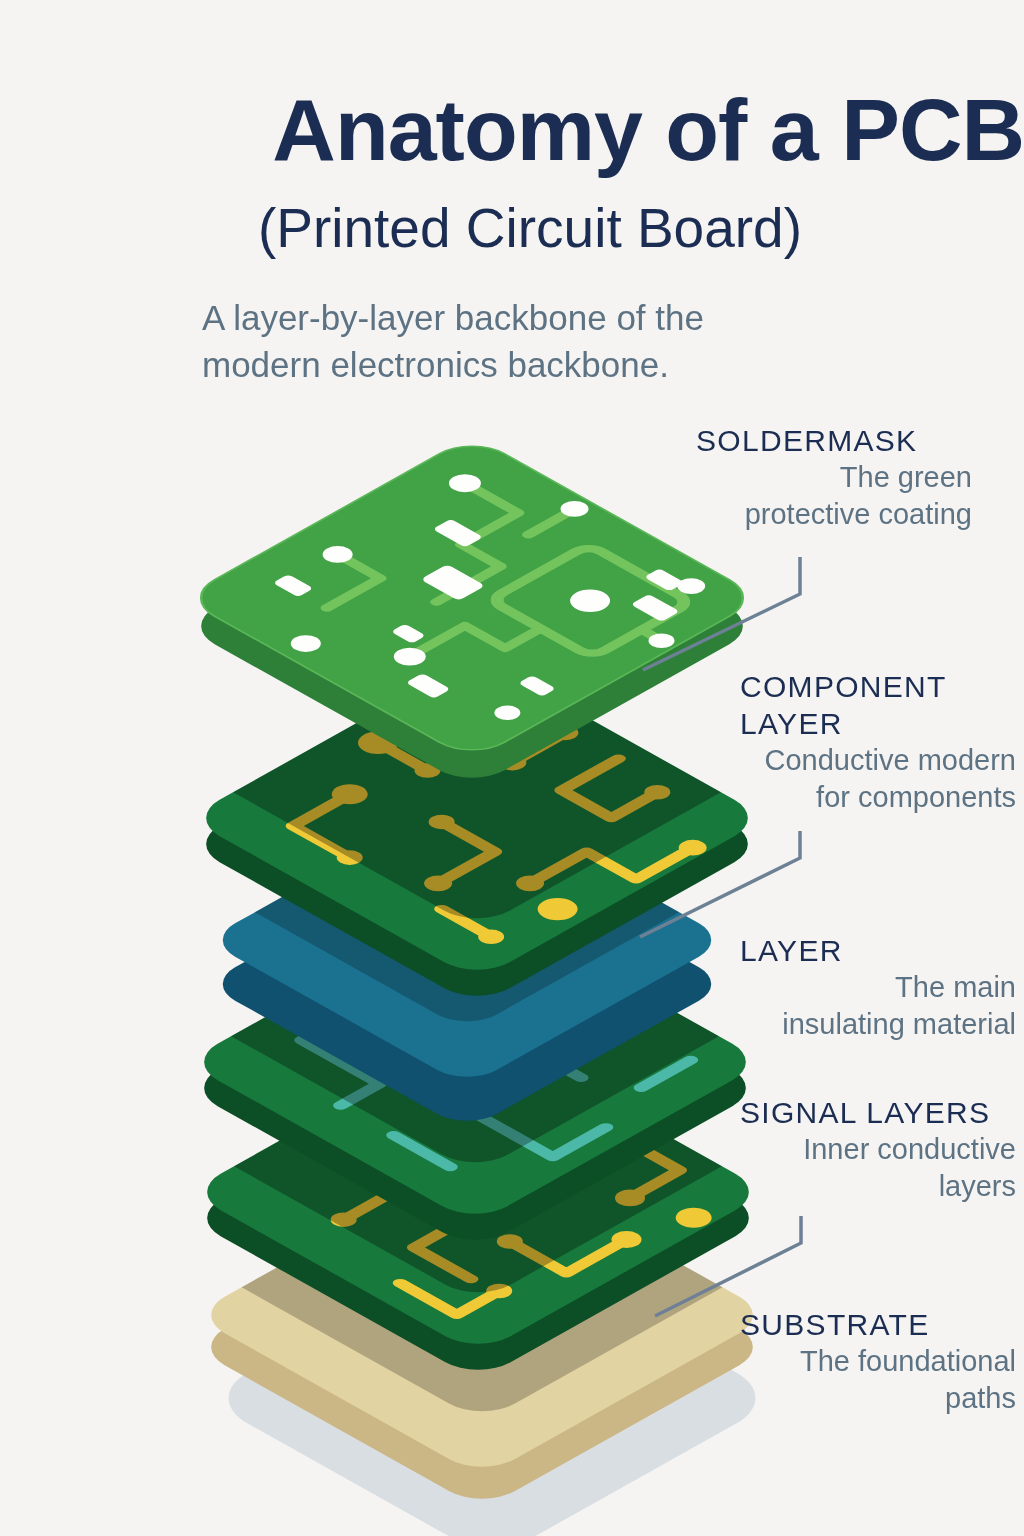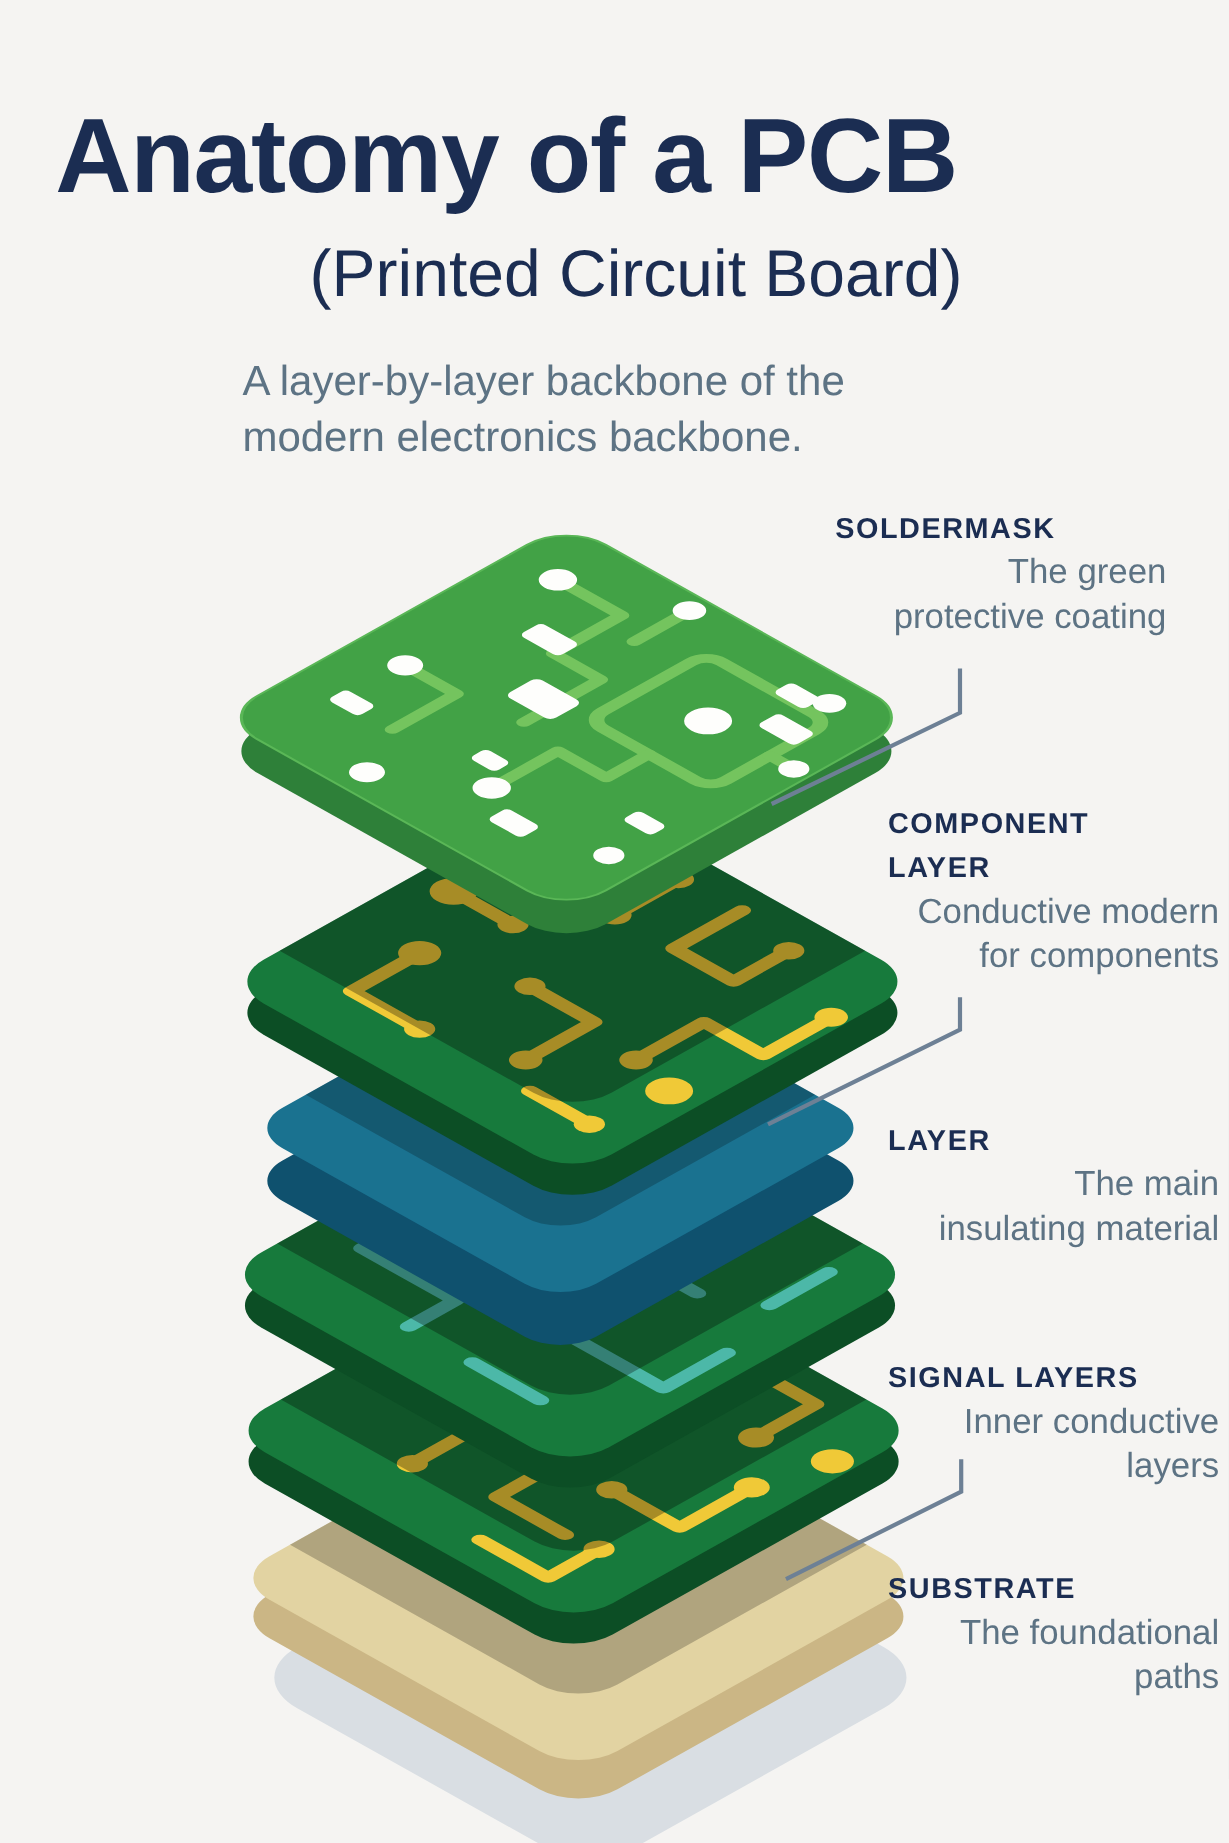--- a/index.html
+++ b/index.html
@@ -7,36 +7,36 @@
     --l1top:#42a246; --l1trace:#74c45e; --l1side:#2e8039; --l1edge:#5ab757;
     --gtop:#177a3c; --gside:#0c4e25; --yellow:#f0c937; --teal:#4cb8a8;
     --coretop:#1a7290; --coreside:#0f516e;
     --tantop:#e2d3a2; --tanside:#cbb685;
     --shadowcol:#d9dee3; --white:#fefefc;
   }
   html,body{margin:0;padding:0;}
   body{background:#e8e8e8;font-family:"Liberation Sans", sans-serif;}
   .canvas{position:relative;width:1024px;height:1536px;background:var(--bg);overflow:hidden;margin:0 auto;}
 
-  .poster-title{position:absolute;top:84px;left:0;right:0;text-align:left;
+  .poster-title{position:absolute;top:84px;left:0;right:0;text-align:right;
     font-size:88px;font-weight:800;letter-spacing:-1px;color:var(--navy);line-height:1.05;padding-left:46px;}
   .poster-subtitle{position:absolute;top:196px;left:0;right:0;text-align:center;
     font-size:55px;font-weight:500;color:var(--navy);letter-spacing:0px;padding-left:36px;}
   .poster-desc{position:absolute;top:294px;left:202px;width:640px;
     font-size:35px;font-weight:400;color:var(--slate);line-height:47px;}
 
   .stack-svg{position:absolute;left:0;top:0;width:1024px;height:1536px;}
 
   .label{position:absolute;width:276px;}
-  .label-title{font-size:24px;font-weight:700;color:var(--navy);letter-spacing:1.3px;line-height:37px;}
+  .label-title{font-size:30px;font-weight:400;color:var(--navy);letter-spacing:1.3px;line-height:37px;}
   .label-desc{font-size:29px;font-weight:400;color:var(--slate);line-height:37px;text-align:right;}
   .label-soldermask{left:696px;top:422px;}
   .label-component{left:740px;top:668px;}
   .label-core{left:740px;top:932px;}
-  .label-signal{left:740px;top:1094px;margin-top:36px;}
+  .label-signal{left:740px;top:1094px;}
   .label-substrate{left:740px;top:1306px;}
 
   
   .f-shadow{fill:var(--shadowcol);}
   .f-l1top{fill:var(--l1top);stroke:var(--l1edge);stroke-width:2.5;}
   .f-l1side{fill:var(--l1side);}
   .f-gtop{fill:var(--gtop);}
   .f-gside{fill:var(--gside);}
   .f-coretop{fill:var(--coretop);}
   .f-coreside{fill:var(--coreside);}

